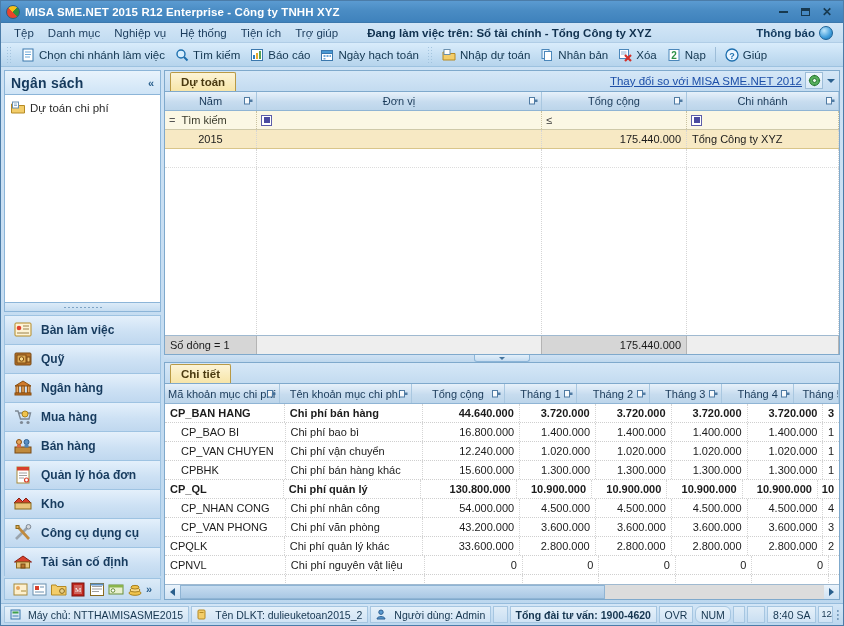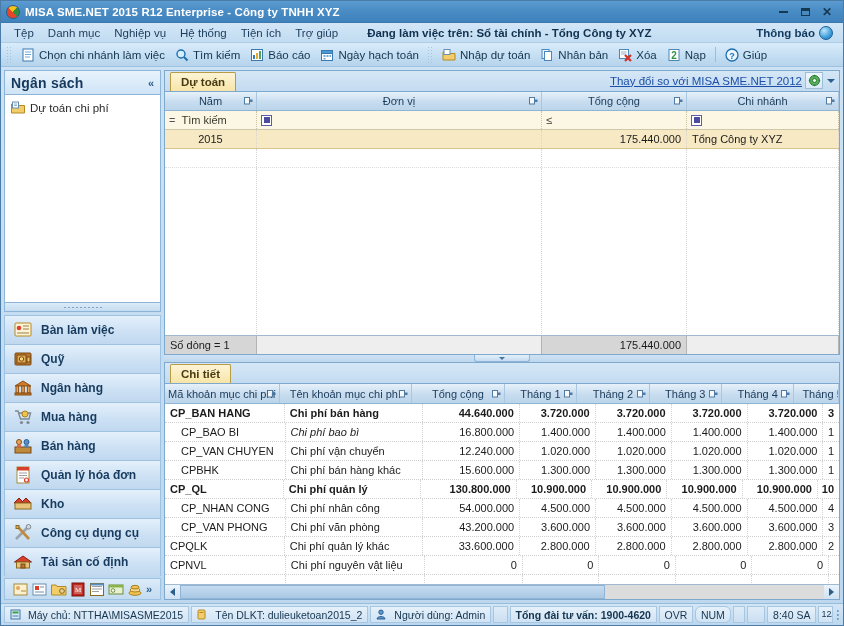--- a/index.html
+++ b/index.html
@@ -837,21 +837,21 @@
                   <div class="gcell" style="width: 150px; font-weight: bold;">Chi phí bán hàng</div>
                   <div class="gcell num" style="width: 105px; font-weight: bold;">44.640.000</div>
                   <div class="gcell num" style="width: 82px; font-weight: bold;">3.720.000</div>
                   <div class="gcell num" style="width: 82px; font-weight: bold;">3.720.000</div>
                   <div class="gcell num" style="width: 82px; font-weight: bold;">3.720.000</div>
                   <div class="gcell num" style="width: 82px; font-weight: bold;">3.720.000</div>
                   <div class="gcell num" style="flex: 1 1 auto; border-right: none; font-weight: bold;">3</div>
                 </div>
                 <div class="grow">
                   <div class="gcell" style="width: 130px; padding-left: 16px;">CP_BAO BI</div>
-                  <div class="gcell" style="width: 150px; font-style: italic;">Chi phí bao bì</div>
+                  <div class="gcell" style="width: 150px;">Chi phí bao bì</div>
                   <div class="gcell num" style="width: 105px;">16.800.000</div>
                   <div class="gcell num" style="width: 82px;">1.400.000</div>
                   <div class="gcell num" style="width: 82px;">1.400.000</div>
                   <div class="gcell num" style="width: 82px;">1.400.000</div>
                   <div class="gcell num" style="width: 82px;">1.400.000</div>
                   <div class="gcell num" style="flex: 1 1 auto; border-right: none;">1</div>
                 </div>
                 <div class="grow">
                   <div class="gcell" style="width: 130px; padding-left: 16px;">CP_VAN CHUYEN</div>
                   <div class="gcell" style="width: 150px;">Chi phí vận chuyển</div>

